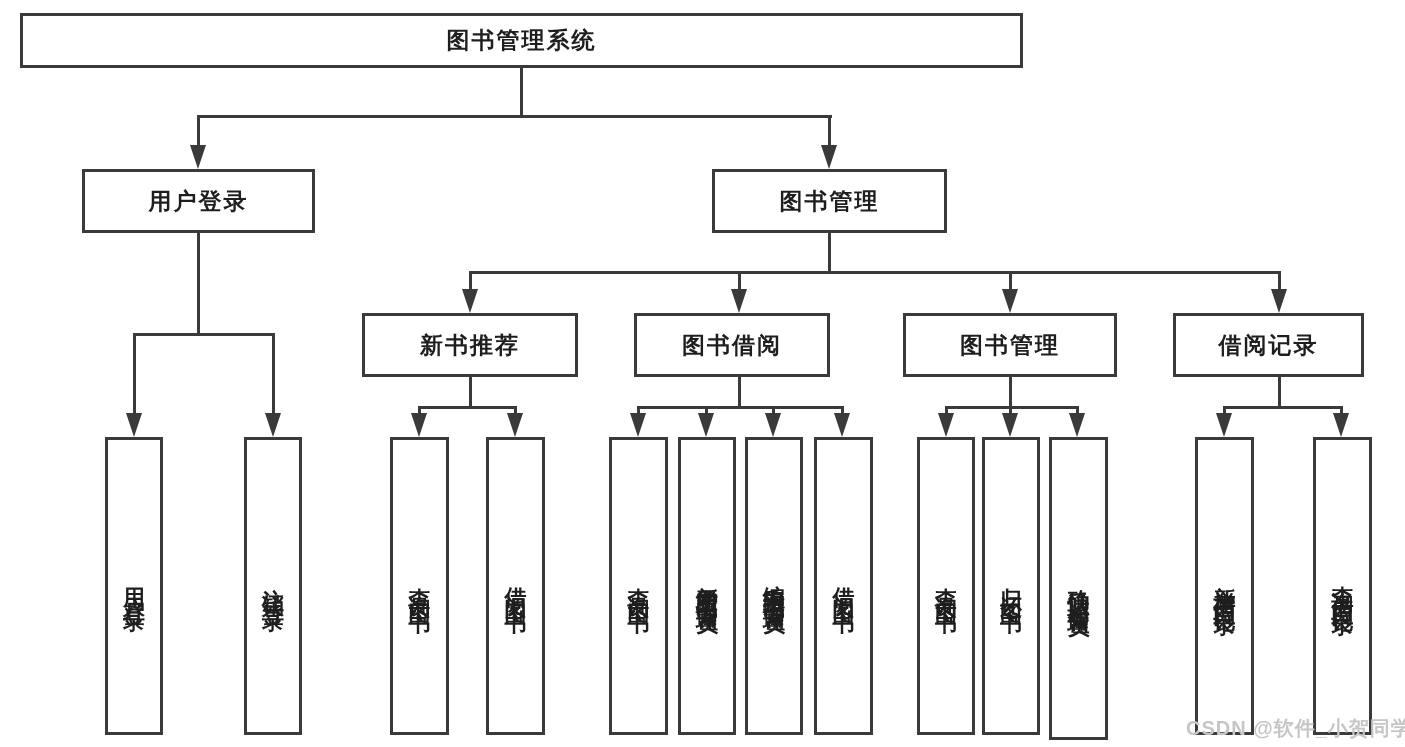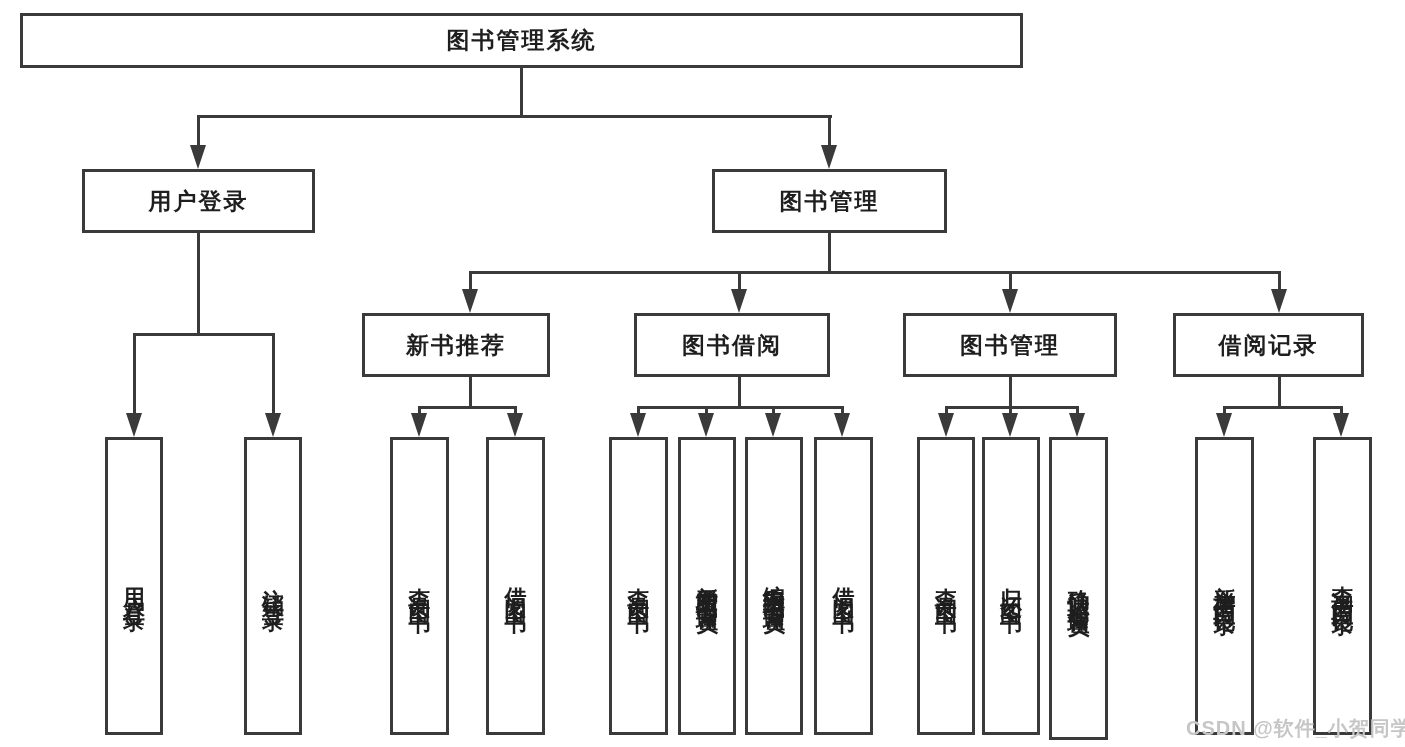--- a/index.html
+++ b/index.html
@@ -77,21 +77,21 @@
   <div class="hline" style="left:469px;top:271px;width:812px"></div>
   <div class="vline" style="left:469px;top:271px;height:22px"></div>
   <div class="arr" style="left:462px;top:289px"></div>
   <div class="vline" style="left:738px;top:271px;height:22px"></div>
   <div class="arr" style="left:731px;top:289px"></div>
   <div class="vline" style="left:1009px;top:271px;height:22px"></div>
   <div class="arr" style="left:1002px;top:289px"></div>
   <div class="vline" style="left:1278px;top:271px;height:22px"></div>
   <div class="arr" style="left:1271px;top:289px"></div>
 
-  <div class="box hbox" style="left:362px;top:313px;width:188px;height:64px">新书推荐</div>
+  <div class="box hbox" style="left:362px;top:313px;width:216px;height:64px">新书推荐</div>
   <div class="box hbox" style="left:634px;top:313px;width:196px;height:64px">图书借阅</div>
   <div class="box hbox" style="left:903px;top:313px;width:214px;height:64px">图书管理</div>
   <div class="box hbox" style="left:1173px;top:313px;width:191px;height:64px">借阅记录</div>
 
   <div class="vline" style="left:469px;top:377px;height:32px"></div>
   <div class="hline" style="left:418px;top:406px;width:99px"></div>
   <div class="vline" style="left:418px;top:406px;height:10px"></div>
   <div class="arr" style="left:411px;top:413px"></div>
   <div class="vline" style="left:514px;top:406px;height:10px"></div>
   <div class="arr" style="left:507px;top:413px"></div>

